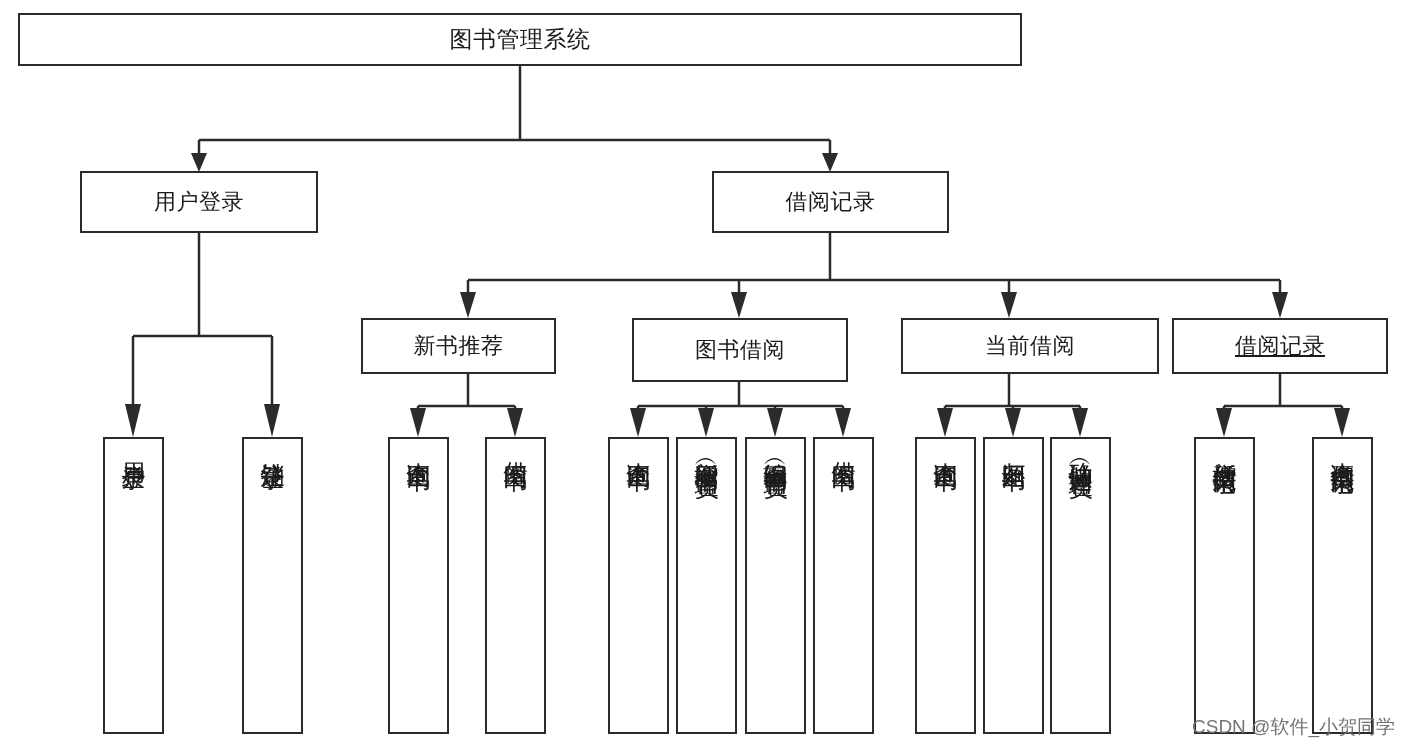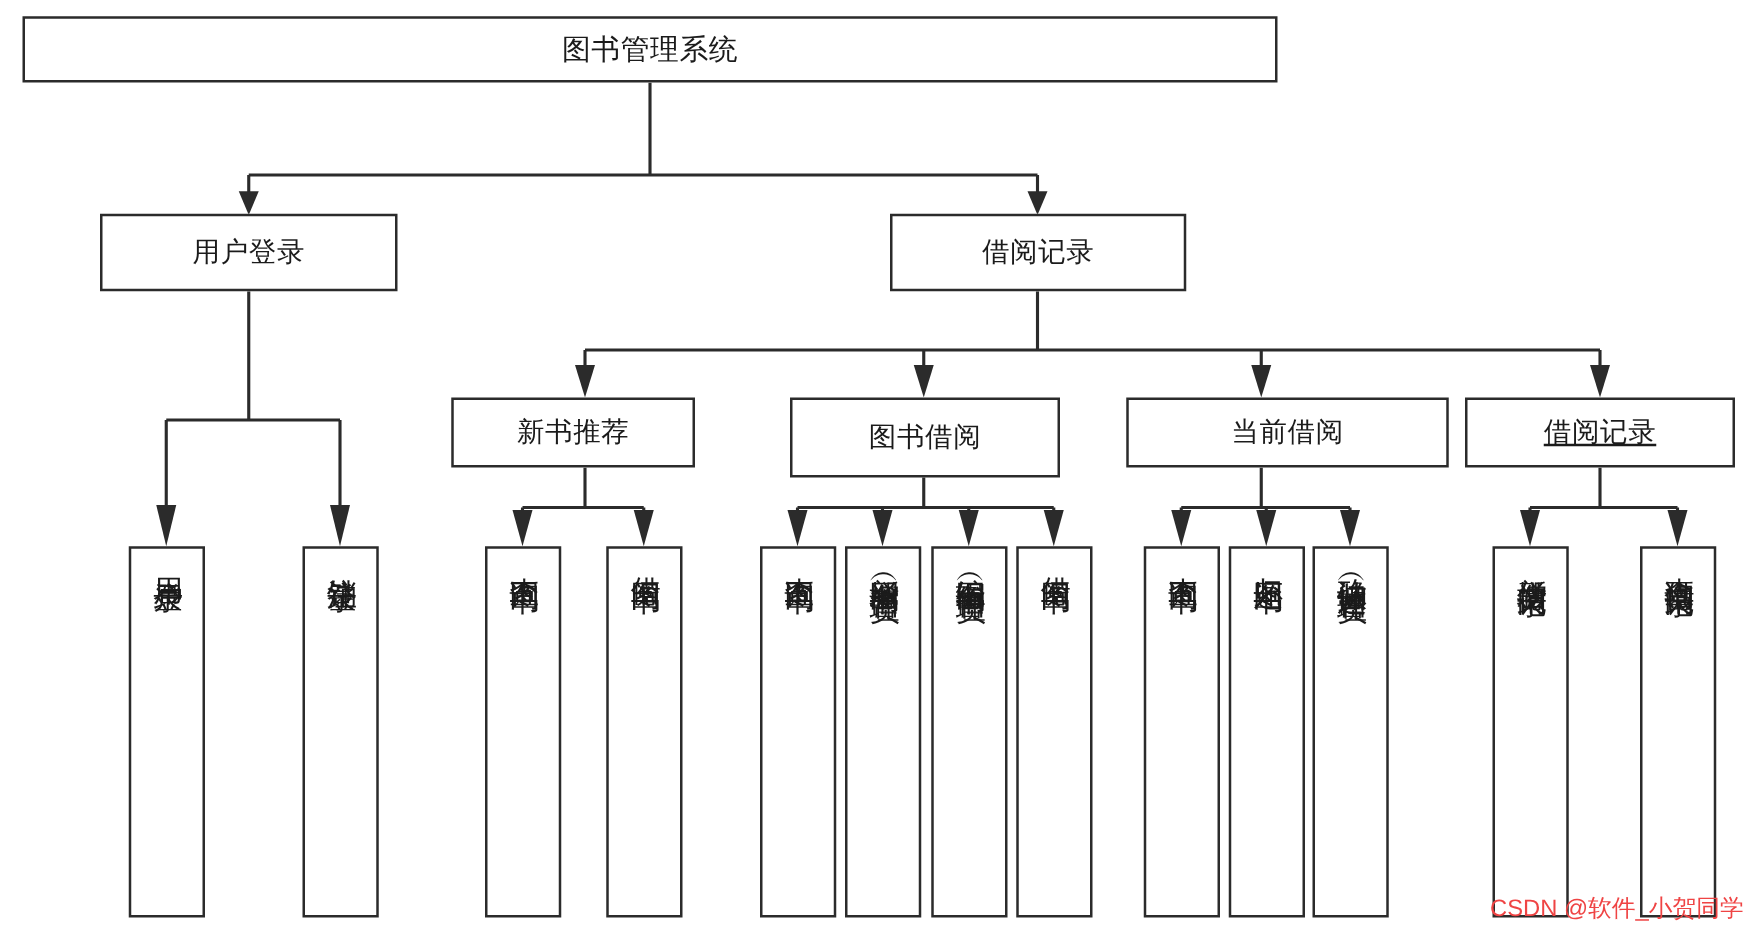--- a/index.html
+++ b/index.html
@@ -71,21 +71,21 @@
     stroke-width: 2.5;
     fill: none;
   }
   #wires polygon.arrowhead {
     fill: #2b2b2b;
     stroke: none;
   }
   
   .watermark {
     position: absolute;
-    color: #ef4444;
+    color: #737373;
     font-size: 19px;
     white-space: nowrap;
     user-select: none;
   }
 </style>
 </head>
 <body>
 
 <div id="canvas">
 

